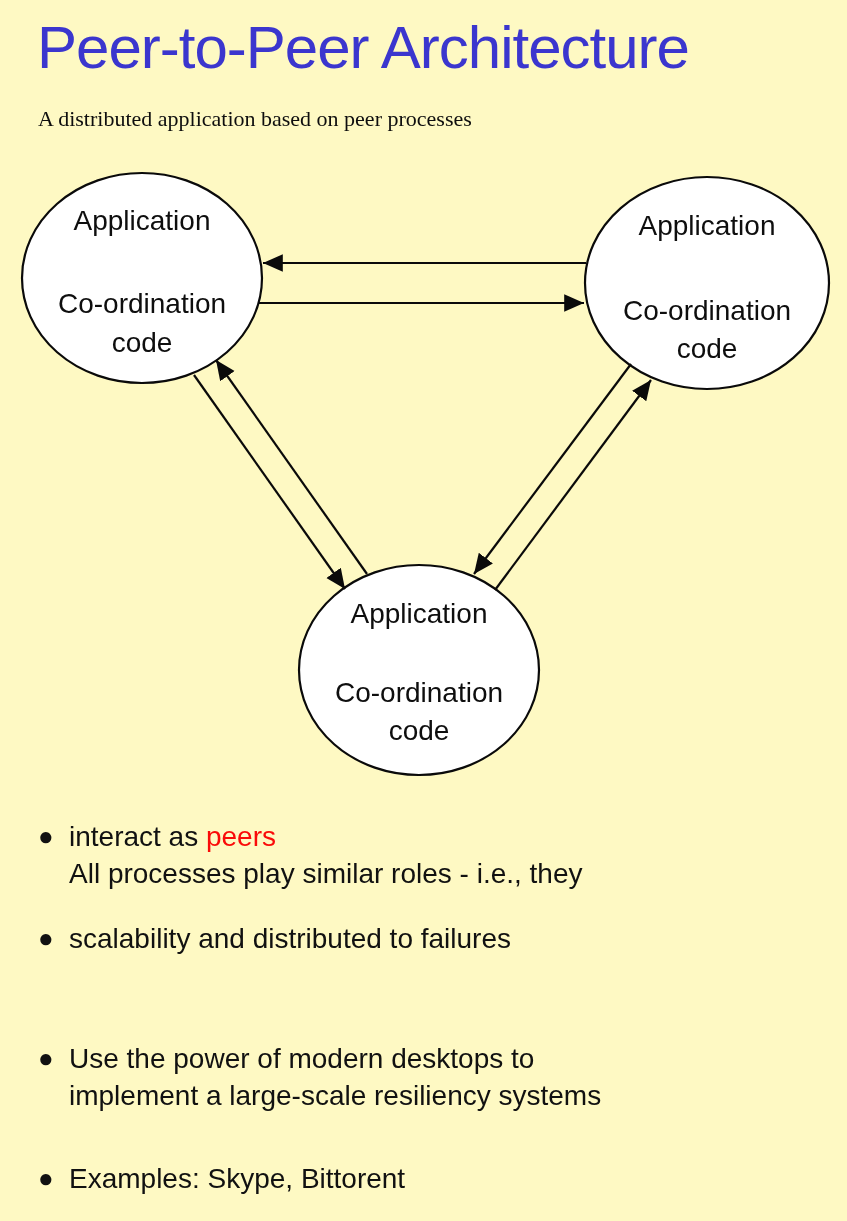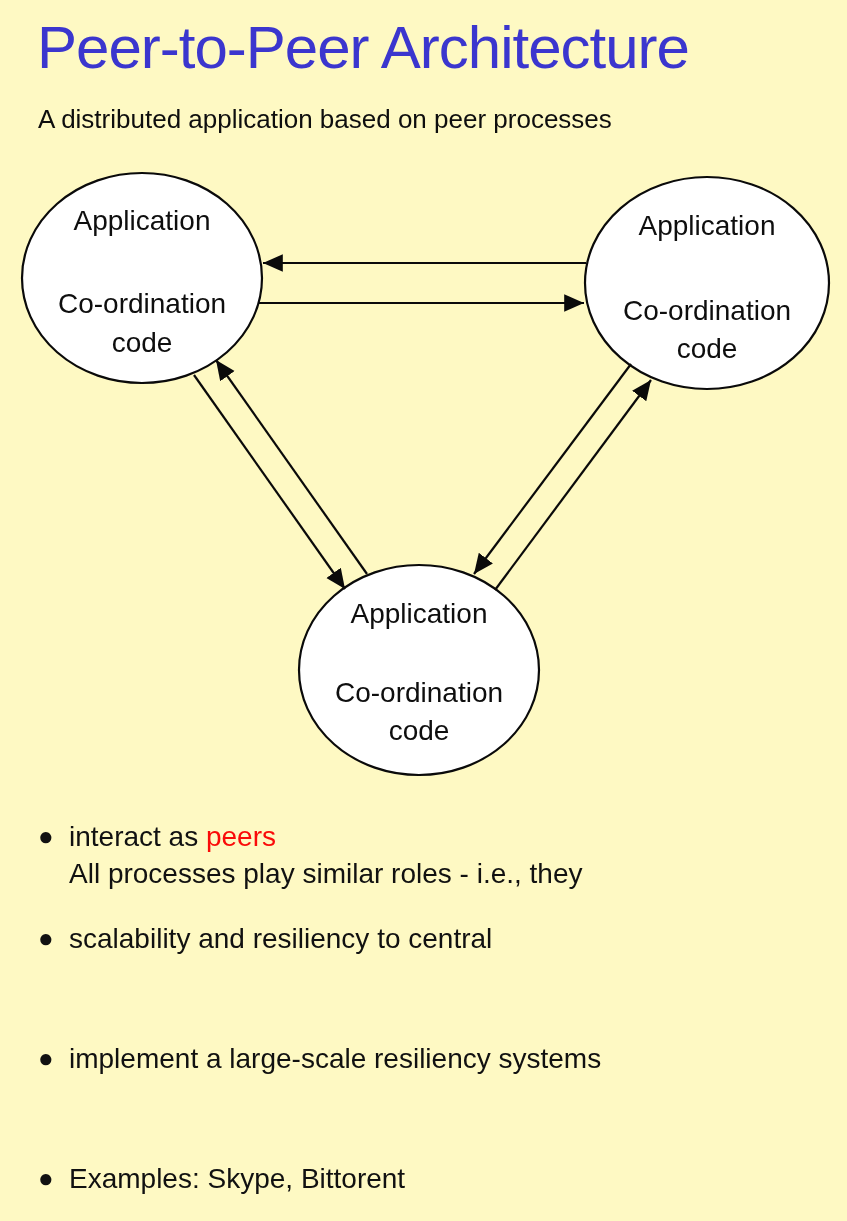--- a/index.html
+++ b/index.html
@@ -21,24 +21,25 @@
     font-weight: 400;
     letter-spacing: -1px;
     line-height: 1.15;
     color: #3B36CE;
     white-space: nowrap;
   }
   .subtitle {
     position: absolute;
     left: 38px;
     top: 101px;
-    font-size: 26px;
+    font-size: 22px;
     line-height: 36px;
     color: #0e0e0e;
     white-space: nowrap;
+    font-family: Liberation Serif, serif;
   }
   .diagram-svg {
     position: absolute;
     left: 0;
     top: 165px;
   }
   .diagram-svg text {
     font-family: "Liberation Sans", sans-serif;
     font-size: 28px;
     fill: #0e0e0e;
@@ -111,27 +112,28 @@
     <span class="bullet-dot">●</span>
     <div class="bullet-text">
       <div><span>interact as </span><span class="highlight">peers</span></div>
       <div>All processes play similar roles - i.e., they</div>
     </div>
   </div>
 
   <div class="bullet-item" style="top:920px">
     <span class="bullet-dot">●</span>
     <div class="bullet-text">
-      <div>scalability and resiliency to central</div>
+      <div>scalability and distributed to failures</div>
     </div>
   </div>
 
   <div class="bullet-item" style="top:1040px">
     <span class="bullet-dot">●</span>
     <div class="bullet-text">
+      <div>Use the power of modern desktops to</div>
       <div>implement a large-scale resiliency systems</div>
     </div>
   </div>
 
   <div class="bullet-item" style="top:1160px">
     <span class="bullet-dot">●</span>
     <div class="bullet-text">
       <div>Examples: Skype, Bittorent</div>
     </div>
   </div>

